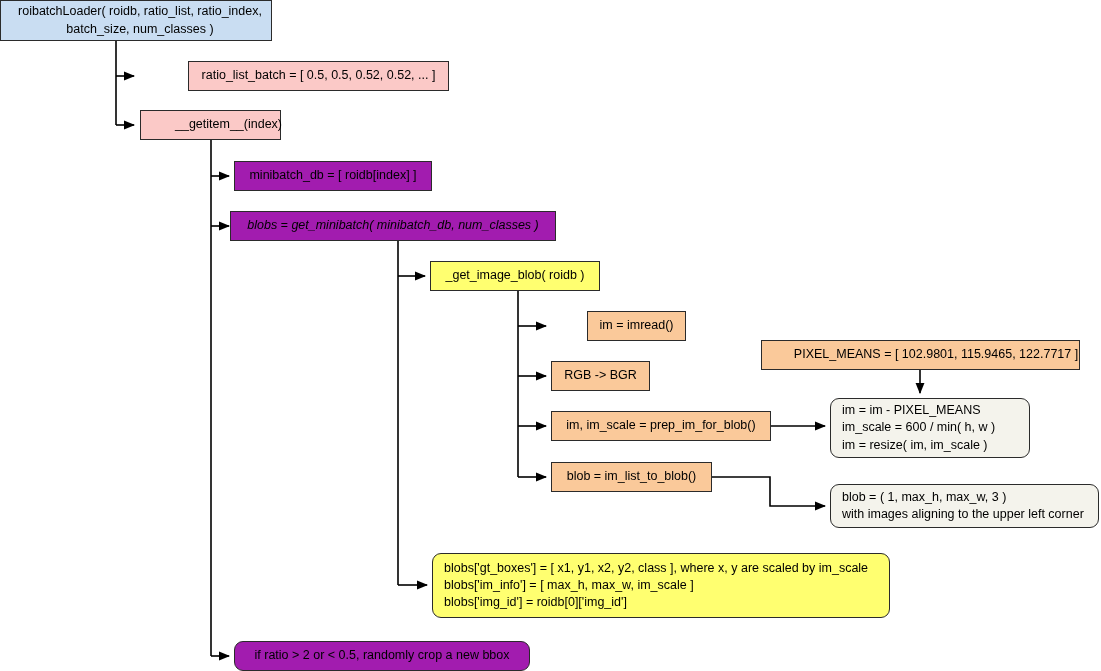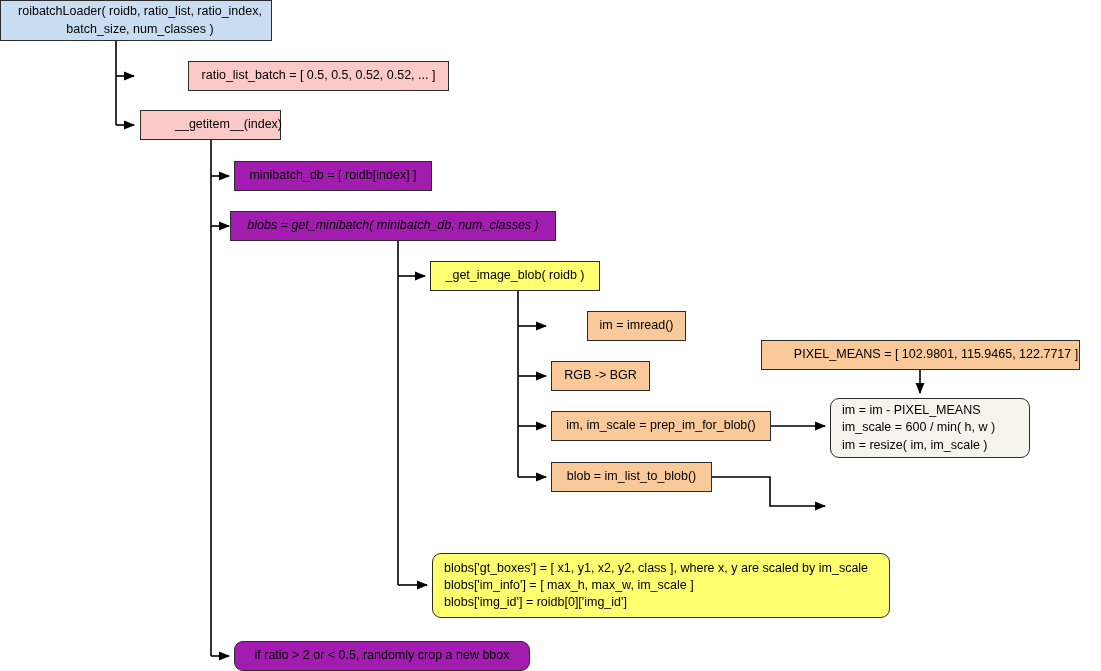--- a/index.html
+++ b/index.html
@@ -133,20 +133,24 @@
   <div class="node center c-orange" style="left:761px; top:340px; width:319px; height:30px;padding-left:31px;">
     <span class="line">PIXEL_MEANS = [ 102.9801, 115.9465, 122.7717 ]</span>
   </div>
 
   <div class="node left rounded c-cream" style="left:830px; top:398px; width:200px; height:60px;">
     <span class="line">im = im - PIXEL_MEANS</span>
     <span class="line">im_scale = 600 / min( h, w )</span>
     <span class="line">im = resize( im, im_scale )</span>
   </div>
 
+  <div class="node left rounded c-cream" style="left:830px; top:484px; width:269px; height:44px;">
+    <span class="line">blob = ( 1, max_h, max_w, 3 )</span>
+    <span class="line">with images aligning to the upper left corner</span>
+  </div>
 
   <div class="node left rounded c-yellow" style="left:432px; top:553px; width:458px; height:65px;">
     <span class="line">blobs['gt_boxes'] = [ x1, y1, x2, y2, class ], where x, y are scaled by im_scale</span>
     <span class="line">blobs['im_info'] = [ max_h, max_w, im_scale ]</span>
     <span class="line">blobs['img_id'] = roidb[0]['img_id']</span>
   </div>
 
   <div class="node center rounded c-green" style="left:234px; top:641px; width:296px; height:30px;">
     <span class="line">if ratio &gt; 2 or &lt; 0.5, randomly crop a new bbox</span>
   </div>

